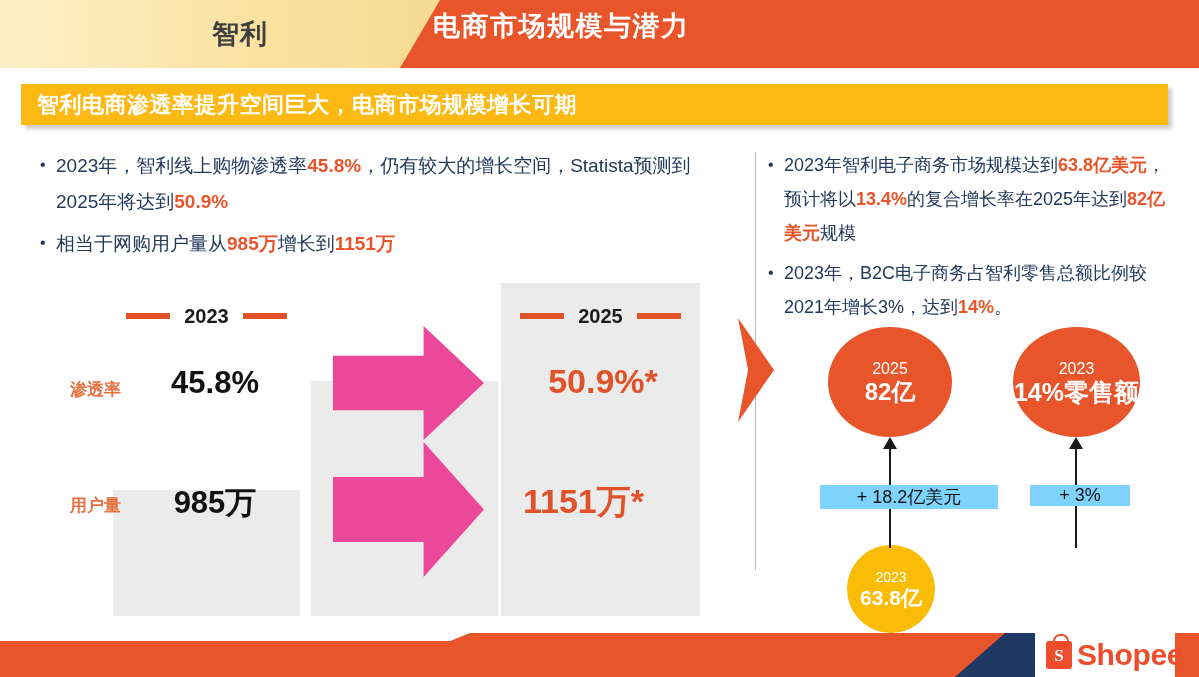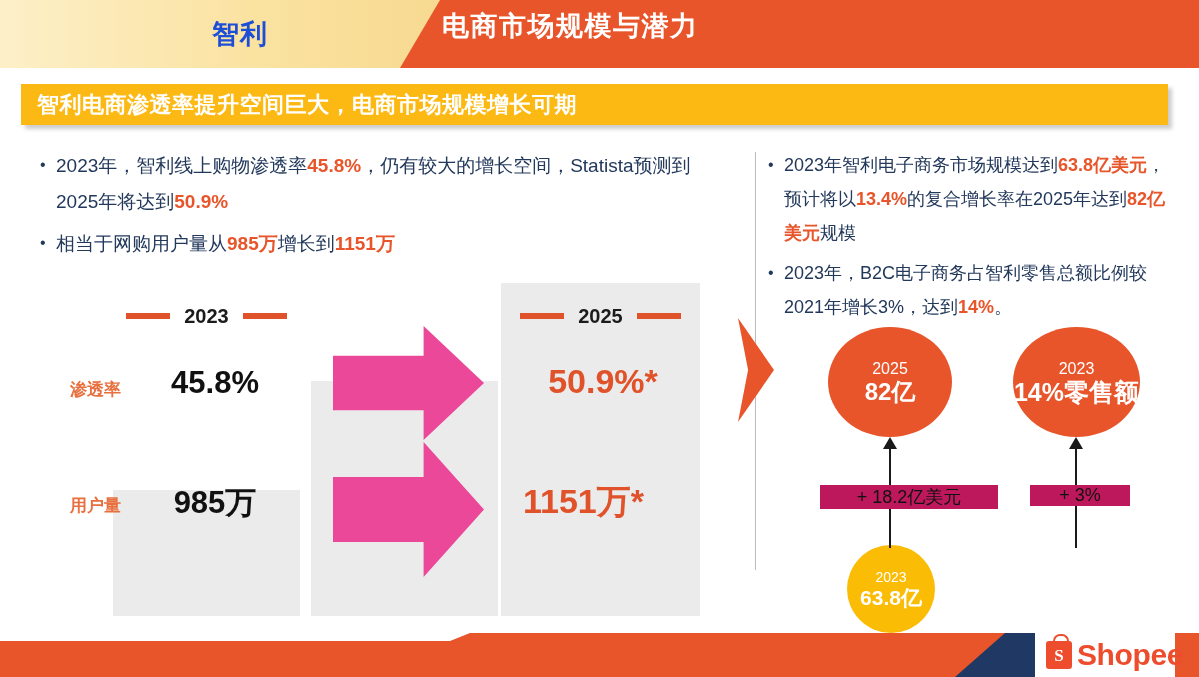--- a/index.html
+++ b/index.html
@@ -17,24 +17,24 @@
     clip-path:polygon(0 0,470px 0,430px 68px,0 68px);
   }
   .hdr-orange{
     position:absolute;left:378px;top:0;width:821px;height:68px;
     background:#e8552a;
     clip-path:polygon(62px 0,821px 0,821px 68px,22px 68px);
   }
   .hdr-country{
     position:absolute;left:120px;top:0;width:240px;height:68px;
     display:flex;align-items:center;justify-content:center;
-    color:#1d4ed8;font-size:27px;font-weight:bold;letter-spacing:1px;
+    color:#404040;font-size:27px;font-weight:bold;letter-spacing:1px;
   }
   .hdr-title{
-    position:absolute;left:442px;top:0;height:52px;
+    position:absolute;left:433px;top:0;height:52px;
     display:flex;align-items:center;
     color:#ffffff;font-size:27px;font-weight:bold;letter-spacing:1.5px;
   }
 
   
   .subbar{
     position:absolute;left:21px;top:84px;width:1147px;height:41px;
     background:#fdb913;
     box-shadow:4px 4px 4px rgba(0,0,0,.20);
     display:flex;align-items:center;
@@ -113,21 +113,21 @@
   .c21y .c-val{font-size:18px;line-height:21px;}
 
   .arrowline{position:absolute;width:2px;background:#1a1a1a;}
   .al1{left:889px;top:445px;height:103px;}
   .al2{left:1075px;top:445px;height:103px;}
   .arrowhead{position:absolute;width:0;height:0;
     border-left:7px solid transparent;border-right:7px solid transparent;
     border-bottom:12px solid #1a1a1a;}
   .ah1{left:883px;top:437px;}
   .ah2{left:1069px;top:437px;}
-  .deltalbl{position:absolute;color:#111;font-size:18px;text-align:center;background:#be185d;padding:0 4px;}
+  .deltalbl{position:absolute;color:#111;font-size:18px;text-align:center;background:#7dd3fc;padding:0 4px;}
   .dl1{left:820px;top:485px;width:170px;}
   .dl2{left:1030px;top:485px;width:92px;}
 
   
   .footer{position:absolute;left:0;bottom:0;width:1199px;height:44px;overflow:hidden;}
   .ft-orange-left{position:absolute;left:0;top:8px;width:500px;height:36px;background:#e8552a;}
   .ft-orange-mid{position:absolute;left:360px;top:0;width:660px;height:44px;background:#e8552a;
     clip-path:polygon(110px 0,660px 0,660px 44px,0 44px);}
   .ft-navy{position:absolute;left:955px;top:0;width:120px;height:44px;background:#1f3864;
     clip-path:polygon(50px 0,120px 0,120px 44px,0 44px);}

